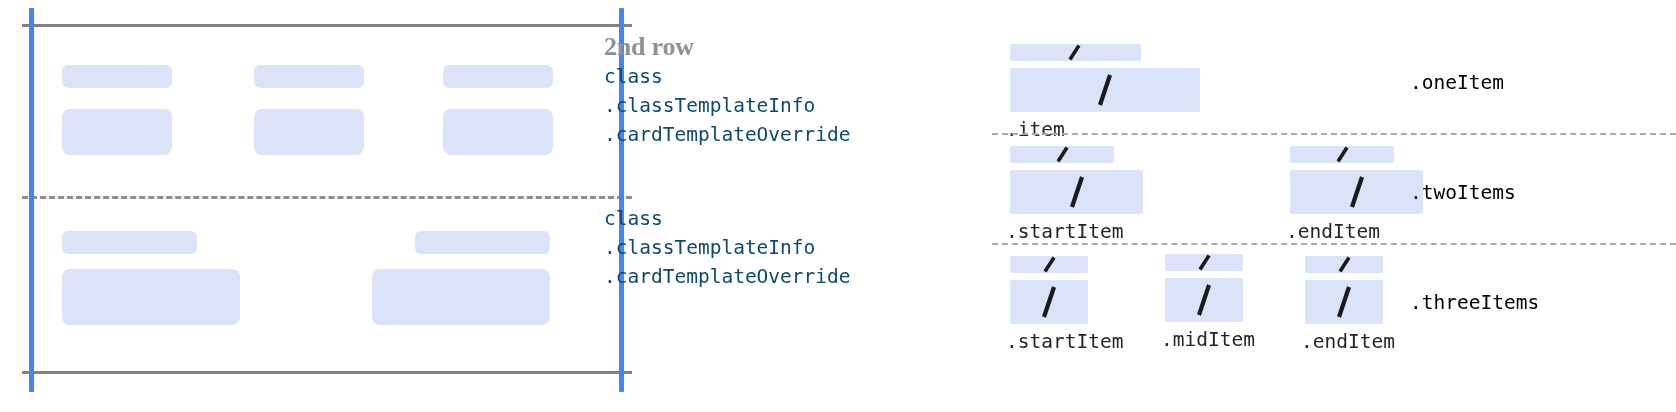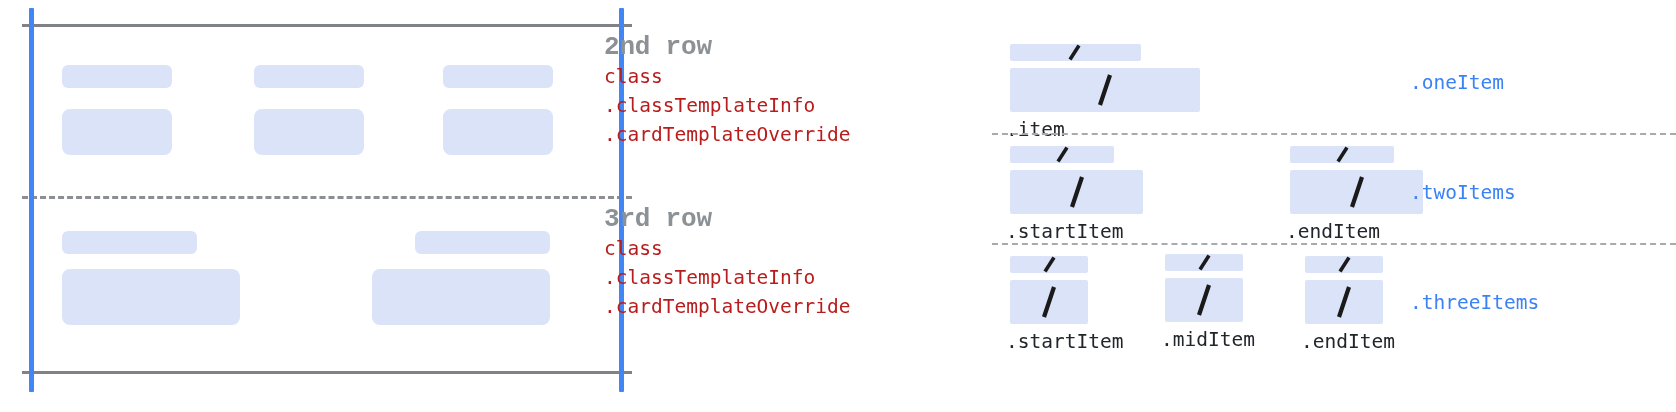--- a/index.html
+++ b/index.html
@@ -57,32 +57,32 @@
     position: absolute;
     background: #dbe3f8;
     border-radius: 6px;
   }
   .ph.title { height: 23px; }
   .ph.body  { height: 46px; border-radius: 8px; }
 
   
   .rowinfo { position: absolute; left: 604px; }
   .rowinfo .heading {
-    font-family: Liberation Mono, monospace;
+    font-family: Liberation Serif, serif;
     font-size: 26px;
     font-weight: bold;
     color: #8c9196;
     line-height: 30px;
     letter-spacing: -0.2px;
     white-space: nowrap;
   }
   .rowinfo .code {
     font-family: "DejaVu Sans Mono", monospace;
     font-size: 19.5px;
-    color: #b91c1c;
+    color: #0c4a6e;
     line-height: 29px;
     white-space: pre;
   }
 
   
   #variants {
     position: absolute;
     left: 955px; top: 0;
     width: 721px; height: 412px;
   }
@@ -111,21 +111,21 @@
     font-family: "DejaVu Sans Mono", monospace;
     font-size: 19.5px;
     color: #22252a;
     line-height: 24px;
     white-space: pre;
   }
   .grouplabel {
     position: absolute;
     font-family: "DejaVu Sans Mono", monospace;
     font-size: 19.5px;
-    color: #3b82f6;
+    color: #000000;
     line-height: 24px;
     white-space: pre;
   }
 </style>
 </head>
 <body>
 
 <div id="card-frame">
 
   <div class="hrule abs" id="card-top-edge"></div>
@@ -155,21 +155,20 @@
 </div>
 
 <div class="rowinfo" style="top:32px;">
   <div class="heading">2nd row</div>
   <div class="code">class</div>
   <div class="code">.classTemplateInfo</div>
   <div class="code">.cardTemplateOverride</div>
 </div>
 
 <div class="rowinfo" style="top:204px;">
-  <div class="heading">3rd row</div>
   <div class="code">class</div>
   <div class="code">.classTemplateInfo</div>
   <div class="code">.cardTemplateOverride</div>
 </div>
 
 <div id="variants">
 
   <div class="vgroup">
     <div class="slot" style="left:55px; top:44px; width:190px; height:100px;">
       <div class="bar small" style="left:0; top:0; width:131px;"></div>

